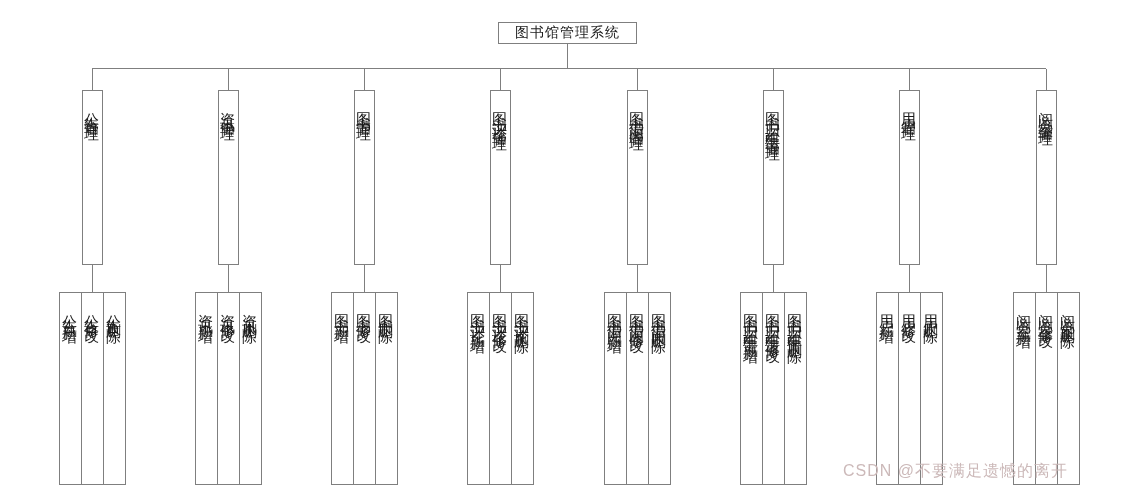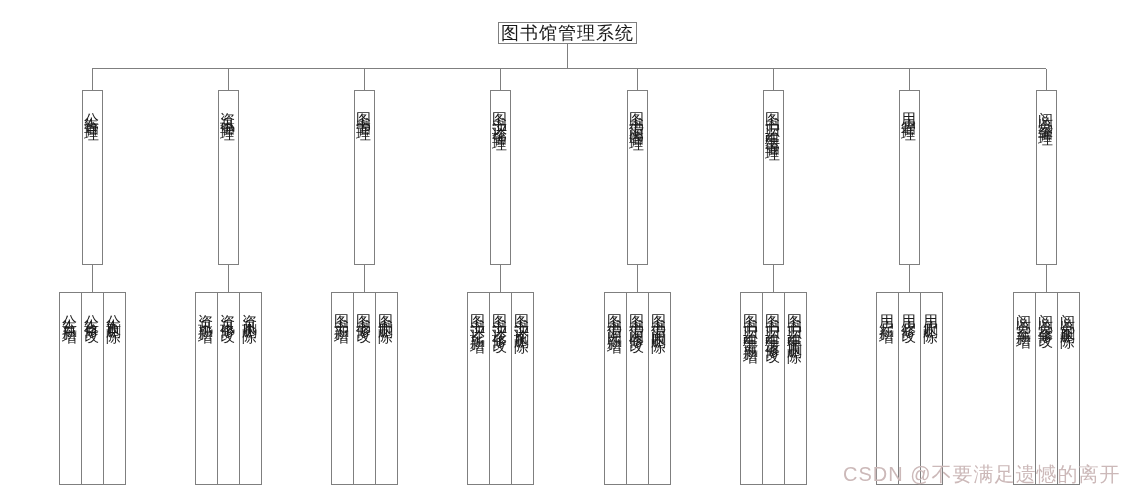--- a/index.html
+++ b/index.html
@@ -18,21 +18,21 @@
     font-family: "Liberation Sans", "DejaVu Sans", sans-serif;
     overflow: hidden;
   }
   
   .root-box {
     position: absolute;
     left: 498px; top: 22px;
     width: 139px; height: 22px;
     border: 1px solid var(--line);
     display: flex; align-items: center; justify-content: center;
-    font-size: 18px;
+    font-size: 14px;
     color: var(--text);
     letter-spacing: 1px;
     background: var(--background);
   }
   .root-stub {
     position: absolute;
     left: 567px; top: 44px;
     width: 0; height: 25px;
     border-left: 1px solid var(--line);
   }
@@ -89,21 +89,21 @@
     text-orientation: upright;
     font-size: 15px;
     letter-spacing: 5px;
     line-height: 15px;
     color: var(--text);
     white-space: nowrap;
   }
   .watermark {
     position: absolute;
     left: 843px; top: 461px;
-    font-size: 20px;
+    font-size: 16px;
     color: var(--watermark);
     letter-spacing: 1px;
     white-space: nowrap;
     pointer-events: none;
   }
 </style>
 </head>
 <body>
 
 <div class="canvas">

